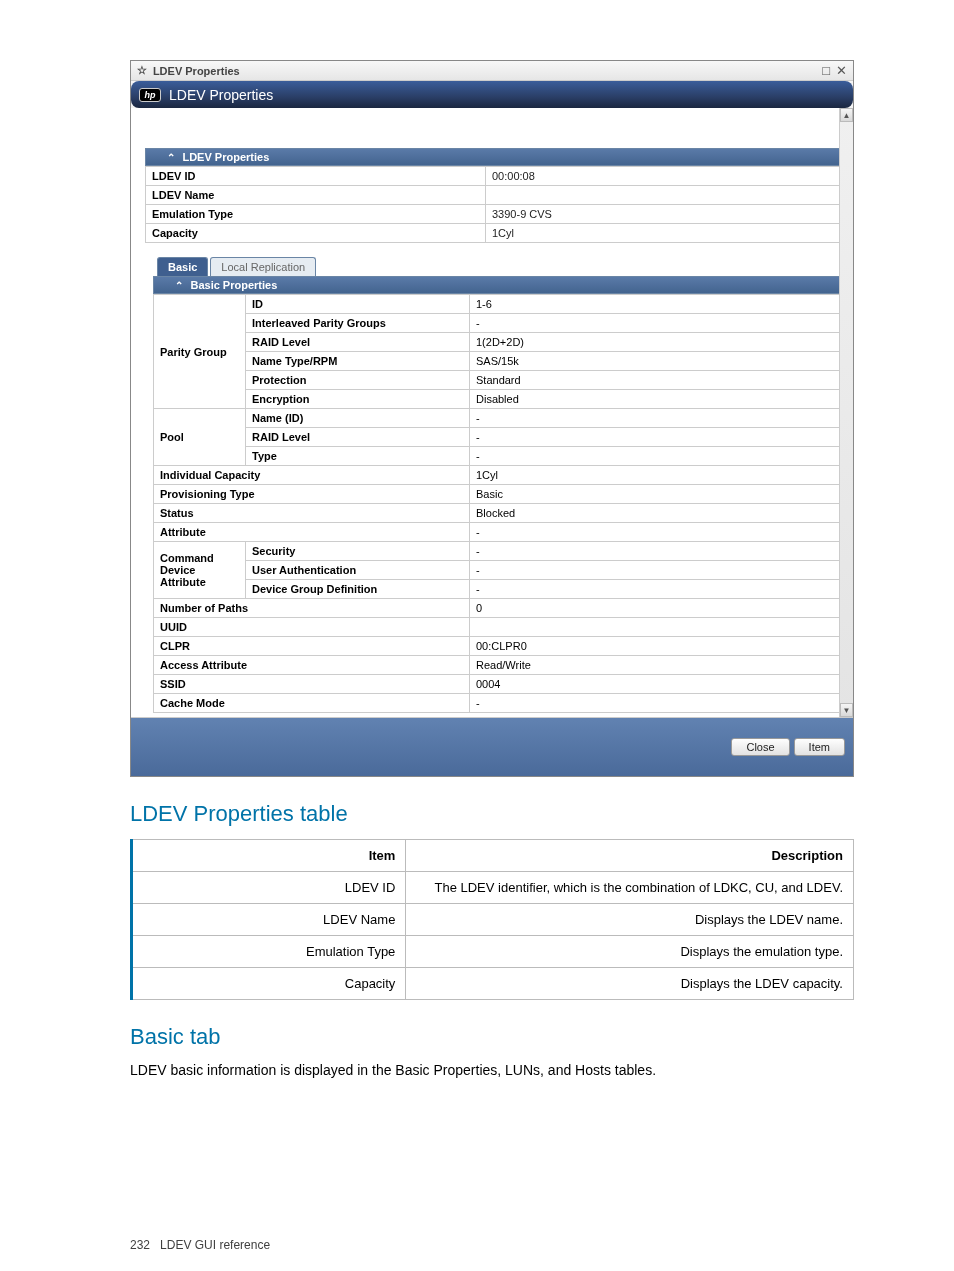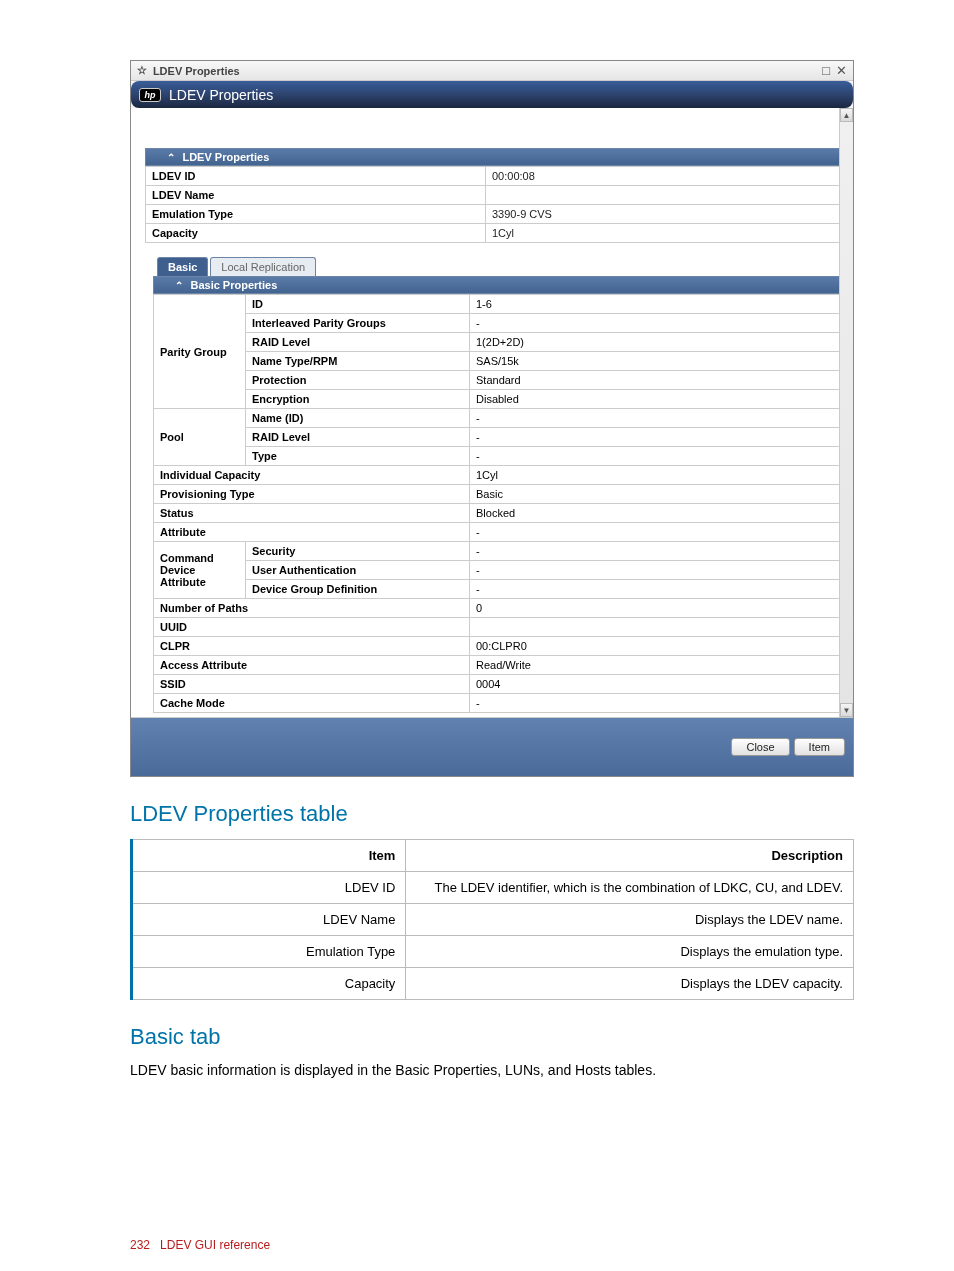--- a/index.html
+++ b/index.html
@@ -137,21 +137,21 @@
     border:1px solid #bbb;
     padding:8px 10px;
     text-align:right;
     vertical-align:top;
   }
   table.doc-table th { font-weight:bold; background:#fff; }
   .body-text { font-size:14px; margin:6px 0 0 0; color:#000; }
   .page-footer {
     margin-top:160px;
     font-size:12px;
-    color:#b91c1c;
+    color:#404040;
     padding-left:0;
   }
 </style>
 </head>
 <body>
 
 <div class="page-wrap">
 
   <div class="window">
     <div class="window-titlebar">

